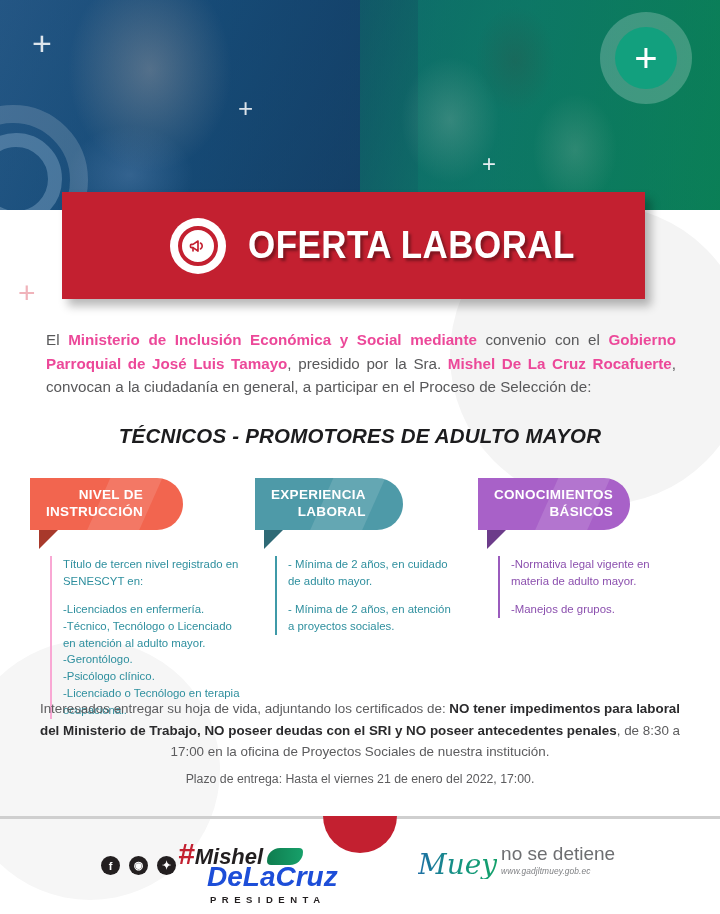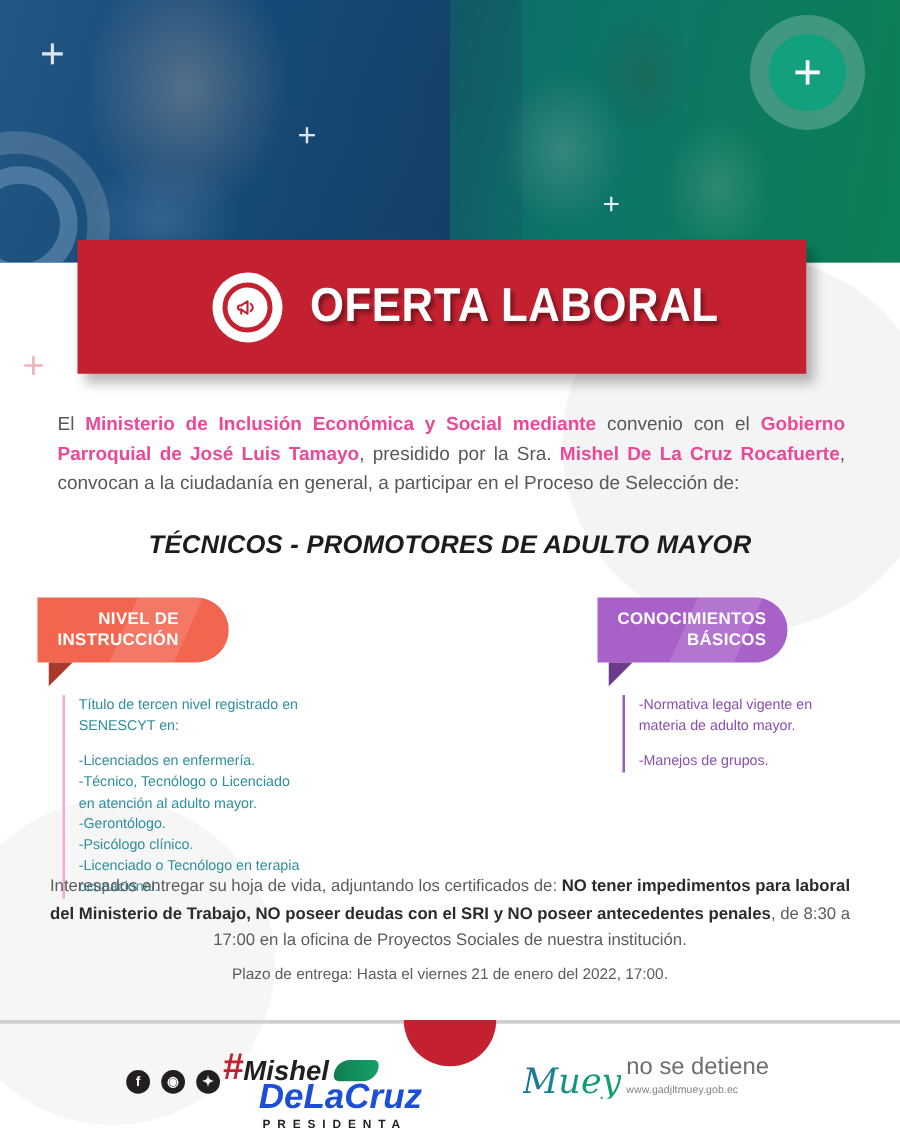--- a/index.html
+++ b/index.html
@@ -236,21 +236,21 @@
   .muey-logo { position: absolute; left: 418px; top: 14px; display:flex; align-items:flex-end; }
   .muey-word {
     font-family: "DejaVu Serif", serif;
     font-style: italic; font-weight: normal; font-size: 28px;
     background: linear-gradient(90deg, #1d6fa5 0%, #15967f 55%, #13a06a 100%);
     -webkit-background-clip: text; background-clip: text;
     color: transparent; line-height: 0.95; text-align: center;
   }
   .muey-right { margin-left: 4px; margin-bottom: 3px; }
   .muey-tag { color: #6d6e71; font-size: 19px; line-height: 1; }
-  .muey-url { color: #808285; font-size: 8.4px; margin-top: 2px; letter-spacing: 0.1px; }
+  .muey-url { color: #808285; font-size: 8.4px; margin-top: 2px; letter-spacing: 0.1px; font-style: italic; }
 </style>
 </head>
 <body>
 
 <div class="header">
   <div class="photo-left"></div>
   <div class="photo-right"></div>
   <div class="ring ring-bl"></div>
   <div class="ring ring-bl2"></div>
   <span class="plus p1">+</span>
@@ -295,20 +295,33 @@
     <div class="col-body">
       <p>Título de tercen nivel registrado en SENESCYT en:</p>
       <p class="gap" style="white-space:pre-line">-Licenciados en enfermería.
 -Técnico, Tecnólogo o Licenciado en atención al adulto mayor.
 -Gerontólogo.
 -Psicólogo clínico.
 -Licenciado o Tecnólogo en terapia ocupacional.</p>
     </div>
   </div>
 
+  <div class="col col-2">
+    <div class="tag tag-2">
+      <div>
+        <div>EXPERIENCIA</div>
+        <div>LABORAL</div>
+      </div>
+    </div>
+    <div class="tail tail-2"></div>
+    <div class="col-body">
+      <p>- Mínima de 2 años, en cuidado de adulto mayor.</p>
+      <p class="gap">- Mínima de 2 años, en atención a proyectos sociales.</p>
+    </div>
+  </div>
 
   <div class="col col-3">
     <div class="tag tag-3">
       <div>
         <div>CONOCIMIENTOS</div>
         <div>BÁSICOS</div>
       </div>
     </div>
     <div class="tail tail-3"></div>
     <div class="col-body">

